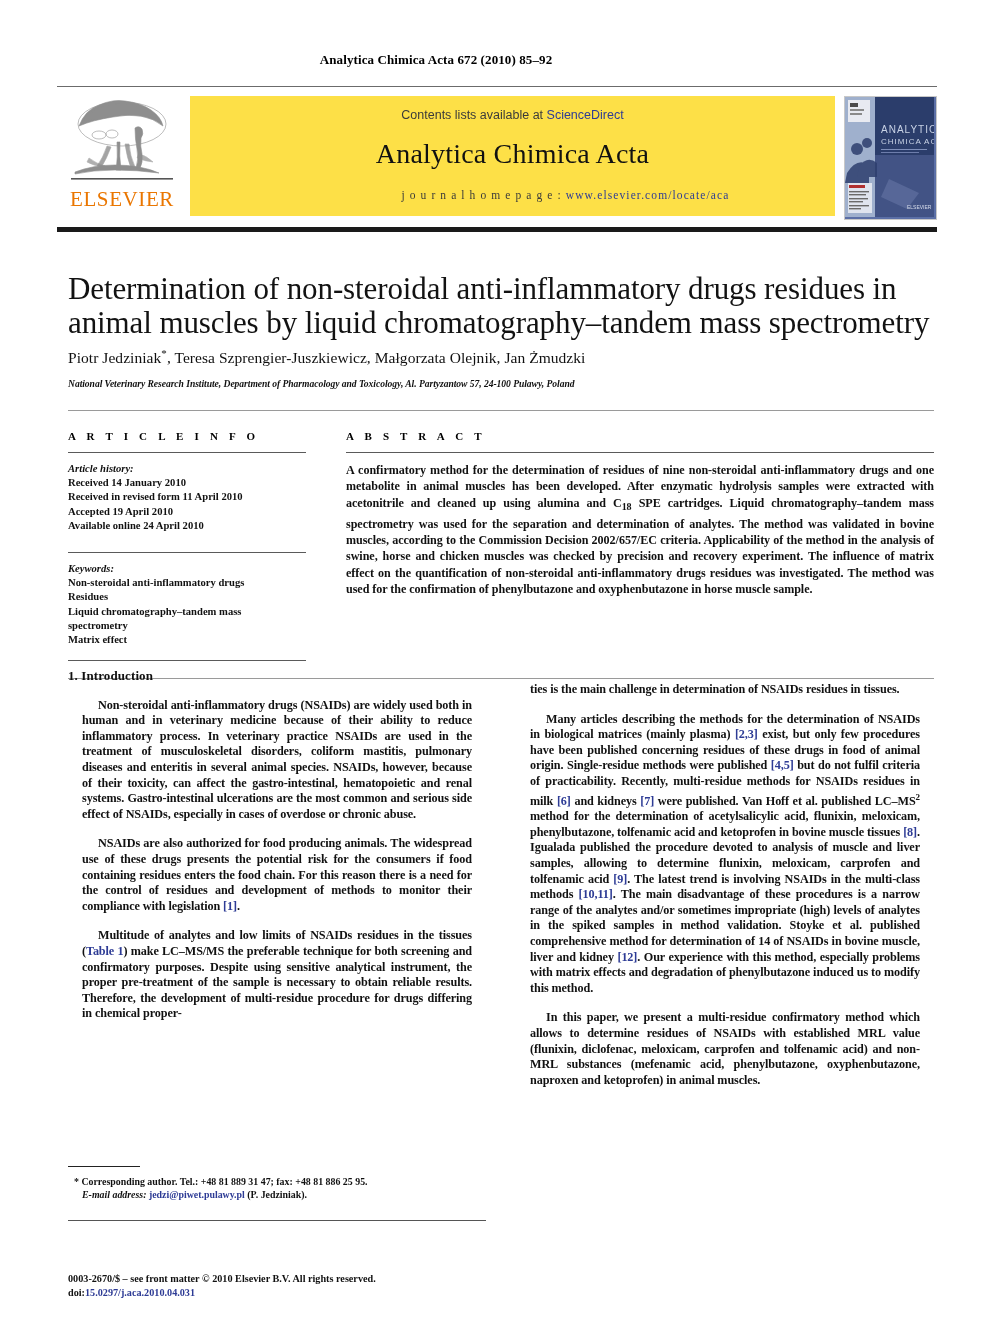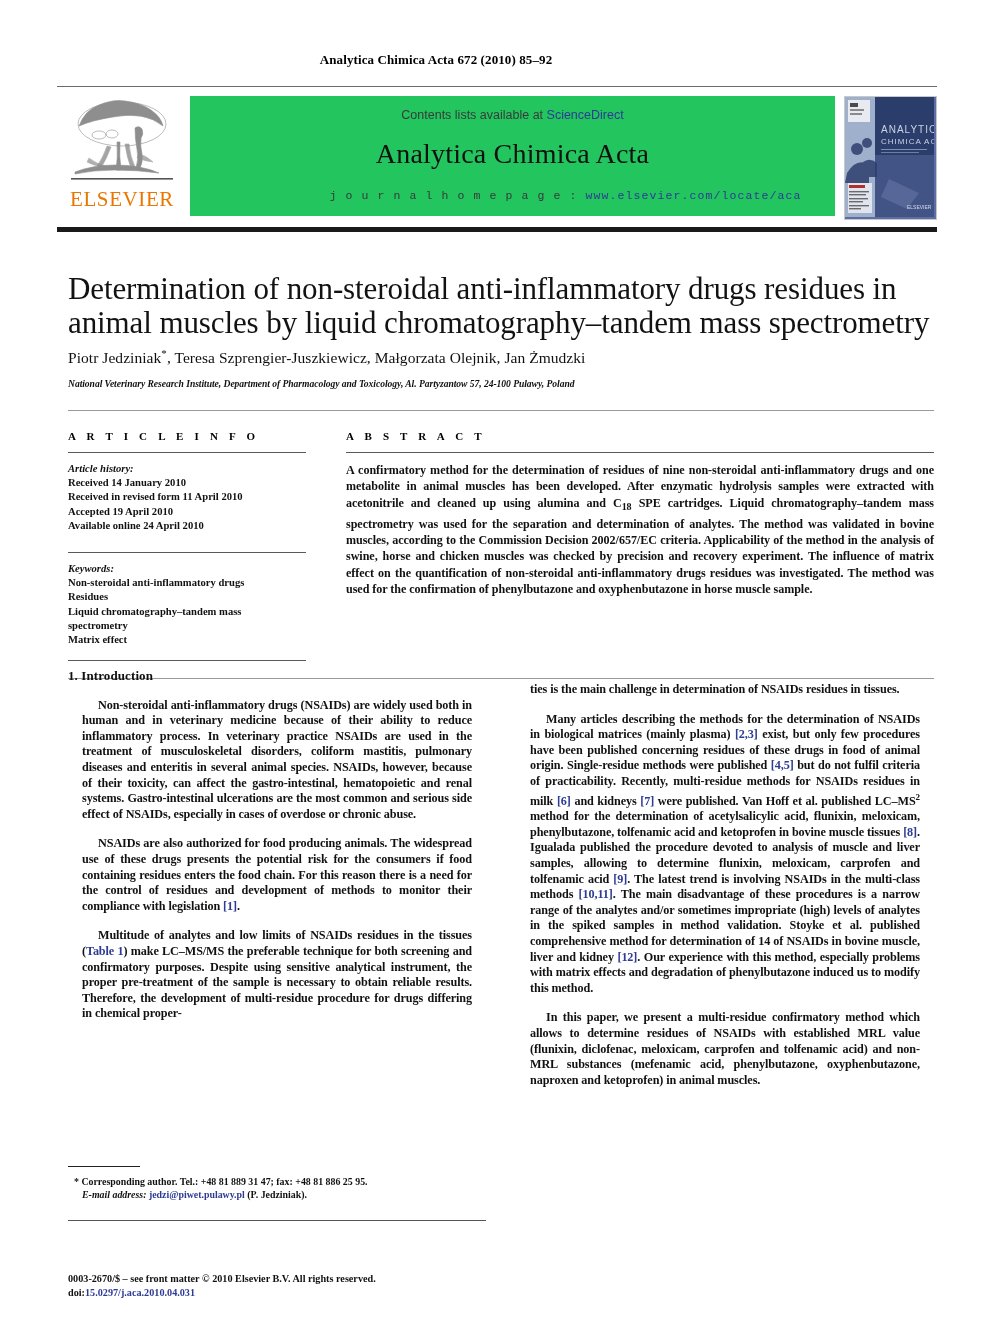--- a/index.html
+++ b/index.html
@@ -66,21 +66,21 @@
     font-family: "Liberation Serif", serif;
     font-size: 21px;
     letter-spacing: .6px;
     color: #ea7600;
     font-weight: normal;
   }
   .center-band {
     position: absolute;
     left: 133px; top: 0;
     width: 645px; height: 120px;
-    background: #22c55e;
+    background: #fde047;
   }
   .contents-line {
     position: absolute;
     top: 12px; left: 0; width: 645px;
     text-align: center;
     font-family: "Liberation Sans", sans-serif;
     font-size: 12.5px;
     color: #3a3a3a;
   }
   .contents-line .sd { color: #2d3b95; }
@@ -90,21 +90,21 @@
     text-align: center;
     font-family: "Liberation Serif", serif;
     font-size: 28px;
     color: #111;
     letter-spacing: .2px;
   }
   .homepage {
     position: absolute;
     top: 93px; left: 0; width: 751px;
     text-align: center;
-    font-family: Liberation Mono, monospace;
+    font-family: Liberation Serif, serif;
     font-size: 11.5px;
     color: #3a3a3a;
     letter-spacing: 1.1px;
   }
   .homepage .url { color: #2d3b95; }
   .cover-thumb {
     position: absolute;
     right: 0; top: 0;
     width: 91px; height: 122px;
     border: 1px solid #c8c8c8;

